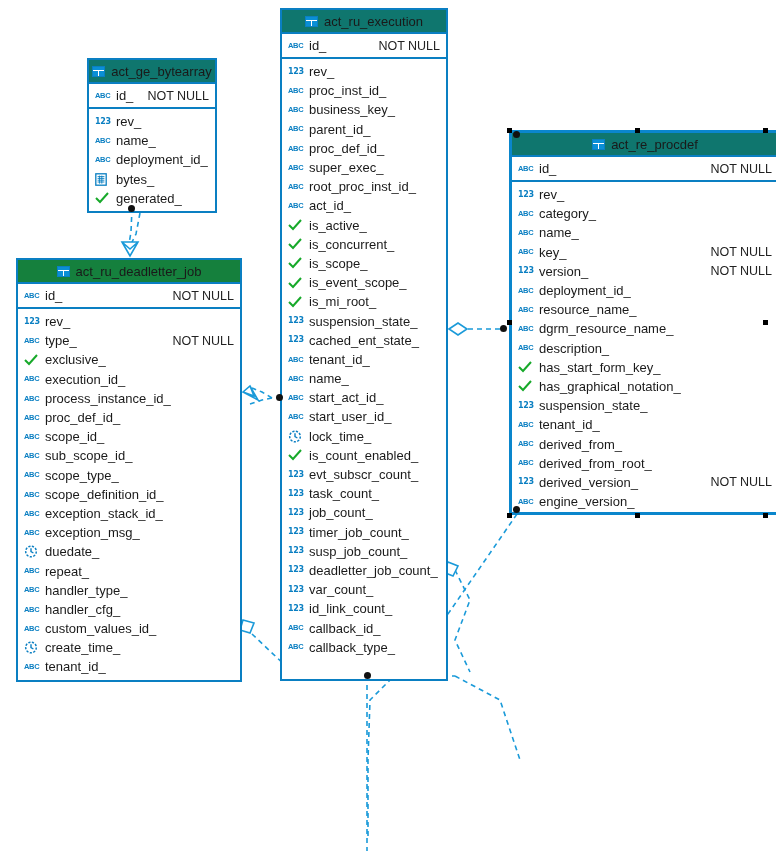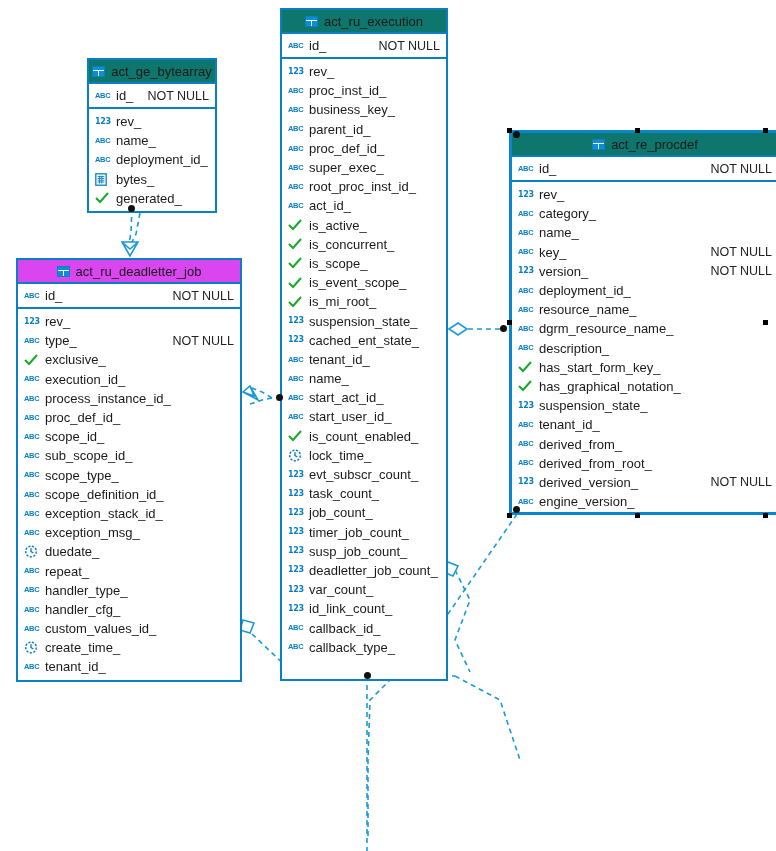--- a/index.html
+++ b/index.html
@@ -47,21 +47,21 @@
     border-bottom: 2px solid #0a7fc2;
     display: flex;
     align-items: center;
     justify-content: center;
     gap: 6px;
     font-size: 13px;
     color: #1a1a1a;
     box-sizing: border-box;
   }
   .tbl-header.orange {
-    background: #d946ef;
+    background: #15803d;
   }
   .tbl-pk {
     height: 25px;
     border-bottom: 2px solid #0a7fc2;
     display: flex;
     align-items: center;
     padding: 0 6px;
     box-sizing: border-box;
     font-size: 13px;
   }
@@ -445,35 +445,35 @@
           </div>
           <div class="col-row">
             <span class="dt abc">ABC</span>
             <span class="col-name">start_act_id_</span>
           </div>
           <div class="col-row">
             <span class="dt abc">ABC</span>
             <span class="col-name">start_user_id_</span>
           </div>
           <div class="col-row">
-            <span class="dt bool">
-              <svg width="14" height="12" viewBox="0 0 14 12">
-                <path d="M1,6 L5,10 L13,1" fill="none" stroke="#17a92a" stroke-width="2"></path>
-              </svg>
-            </span>
-            <span class="col-name">is_count_enabled_</span>
-          </div>
-          <div class="col-row">
             <span class="dt date">
               <svg width="14" height="13" viewBox="0 0 14 13">
                 <circle cx="7" cy="6.5" r="5.3" fill="none" stroke="#0a7fc2" stroke-width="1.5" stroke-dasharray="2.2,1.4"></circle>
                 <path d="M7,3.2 L7,6.7 L9.4,8" fill="none" stroke="#0a7fc2" stroke-width="1.4"></path>
               </svg>
             </span>
             <span class="col-name">lock_time_</span>
+          </div>
+          <div class="col-row">
+            <span class="dt bool">
+              <svg width="14" height="12" viewBox="0 0 14 12">
+                <path d="M1,6 L5,10 L13,1" fill="none" stroke="#17a92a" stroke-width="2"></path>
+              </svg>
+            </span>
+            <span class="col-name">is_count_enabled_</span>
           </div>
           <div class="col-row">
             <span class="dt num">123</span>
             <span class="col-name">evt_subscr_count_</span>
           </div>
           <div class="col-row">
             <span class="dt num">123</span>
             <span class="col-name">task_count_</span>
           </div>
           <div class="col-row">

